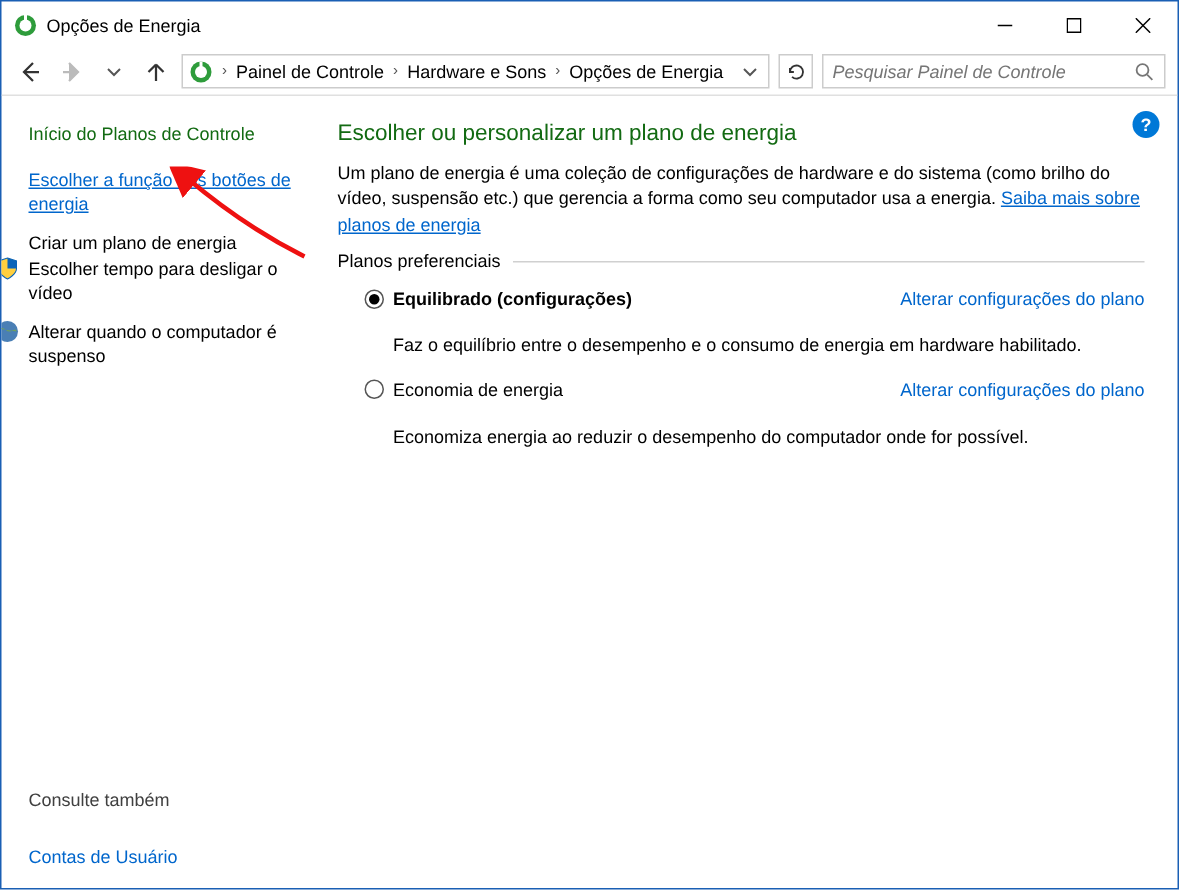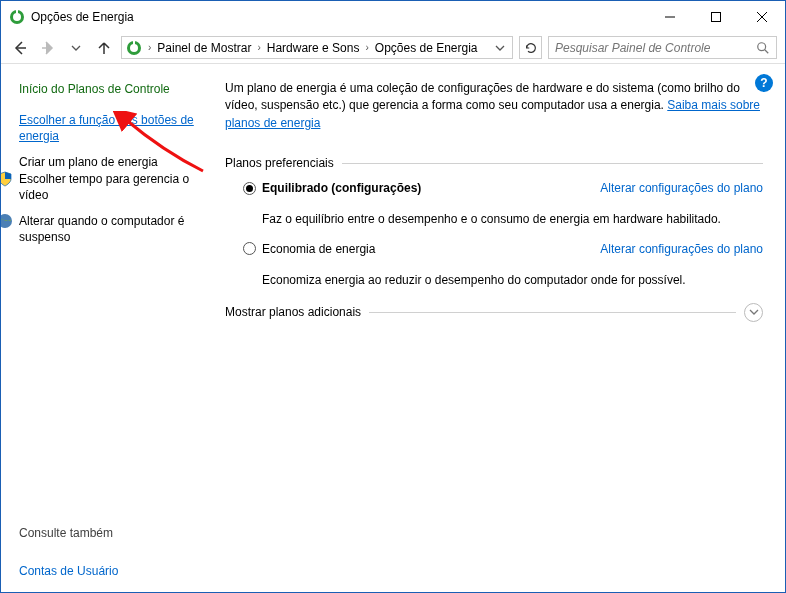--- a/index.html
+++ b/index.html
@@ -28,21 +28,21 @@
   .sb-link { color: #0066cc; text-decoration: underline; text-decoration-color: #0066cc; font-size: 12px; margin-bottom: 10px; display: block; line-height: 1.35; }
   .sb-plain { color: #000; font-size: 12px; margin-bottom: 0; line-height: 1.35; }
   .sb-row { display: flex; align-items: flex-start; gap: 6px; margin-bottom: 10px; margin-left: -22px; }
   .sb-row .row-icon { width: 16px; height: 16px; flex-shrink: 0; }
   .sb-row span { font-size: 12px; line-height: 1.35; }
   .sidebar-spacer { flex: 1; }
   .see-also { color: #404040; font-size: 12px; margin-bottom: 24px; }
   .see-link { color: #0066cc; font-size: 12px; }
   .main { flex: 1; padding: 16px 22px 14px 10px; }
   .main h1 { color: #126a12; font-size: 15px; font-weight: 400; margin-bottom: 10px; }
-  .main-intro { font-size: 12px; line-height: 1.45; margin-bottom: 24px; }
+  .main-intro { font-size: 12px; line-height: 1.45; margin-bottom: 8px; }
   .main-intro a { color: #0066cc; text-decoration: underline; }
   .fieldset-label { display: flex; align-items: center; font-size: 12px; margin-bottom: 11px; }
   .fieldset-label .line { flex: 1; height: 1px; background: #d0d0d0; margin-left: 8px; }
   .plan { margin-left: 18px; margin-bottom: 14px; }
   .plan-row1 { display: flex; align-items: center; }
   .radio { width: 13px; height: 13px; border: 1px solid #555; border-radius: 50%; margin-right: 6px; display: flex; align-items: center; justify-content: center; }
   .radio.checked::after { content: ""; width: 7px; height: 7px; border-radius: 50%; background: #000; }
   .plan-name { font-size: 12px; }
   .plan-name.bold { font-weight: 600; }
   .plan-edit { margin-left: auto; color: #0066cc; font-size: 12px; text-align: right; }
@@ -105,21 +105,21 @@
       </svg>
     </div>
 
   <div class="addr">
     <svg class="addr-icon" viewBox="0 0 16 16">
         <circle cx="8" cy="8" r="7" fill="#2e9c3b"></circle>
         <circle cx="8" cy="8" r="4" fill="#fff"></circle>
         <rect x="7" y="1" width="2" height="5" fill="#fff"></rect>
       </svg>
     <span class="chev">›</span>
-    <span class="crumb">Painel de Mostrar</span>
+    <span class="crumb">Painel de Controle</span>
     <span class="chev">›</span>
     <span class="crumb">Hardware e Sons</span>
     <span class="chev">›</span>
     <span class="crumb">Opções de Energia</span>
     <div class="addr-drop">
         <svg width="10" height="10" viewBox="0 0 10 10">
           <polyline points="1,3 5,7 9,3" fill="none" stroke="#555" stroke-width="1.3"></polyline>
         </svg>
       </div>
   </div>
@@ -147,21 +147,21 @@
 
   <div class="sidebar">
     <div class="sidebar-title">Início do Planos de Controle</div>
     <a class="sb-link">Escolher a função dos botões de energia</a>
     <div class="sb-plain">Criar um plano de energia</div>
     <div class="sb-row">
       <svg class="row-icon" viewBox="0 0 16 16">
           <path d="M8 1 L14 3 V8 C14 12 8 15 8 15 C8 15 2 12 2 8 V3 Z" fill="#ffcf3f" stroke="#0a63b8" stroke-width="0.7"></path>
           <path d="M8 1 L14 3 V8 L8 8 Z" fill="#0a63b8"></path>
         </svg>
-      <span>Escolher tempo para gerencia o vídeo</span>
+      <span>Escolher tempo para desligar o vídeo</span>
     </div>
     <div class="sb-row">
       <svg class="row-icon" viewBox="0 0 16 16">
           <circle cx="8" cy="8" r="7" fill="#4a7fb5"></circle>
           <path d="M2 6 Q5 5 7 7 Q9 9 12 7 Q14 6 14 8" fill="#6fa15b"></path>
         </svg>
       <span>Alterar quando o computador é suspenso</span>
     </div>
     <div class="sidebar-spacer"></div>
     <div class="see-also">Consulte também</div>
@@ -171,20 +171,21 @@
   <svg class="red-arrow" width="100" height="70" viewBox="0 0 100 70">
     <defs>
         <marker id="ah" markerWidth="8" markerHeight="8" refX="2" refY="4" orient="auto">
           <path d="M0 0 L8 4 L0 8 Z" fill="#e11"></path>
         </marker>
       </defs>
     <path d="M90 60 Q50 40 12 8" fill="none" stroke="#e11" stroke-width="3" marker-end="url(#ah)"></path>
   </svg>
 
   <div class="main">
+    <h1>Escolher ou personalizar um plano de energia</h1>
     <p class="main-intro"><span>Um plano de energia é uma coleção de configurações de hardware e do sistema (como brilho do vídeo, suspensão etc.) que gerencia a forma como seu computador usa a energia. </span><a>Saiba mais sobre planos de energia</a></p>
 
     <div class="fieldset-label">
         <span>Planos preferenciais</span>
         <div class="line"></div>
       </div>
 
     <div class="plan">
       <div class="plan-row1">
         <div class="radio checked"></div>
@@ -196,23 +197,14 @@
 
     <div class="plan">
       <div class="plan-row1">
         <div class="radio"></div>
         <span class="plan-name">Economia de energia</span>
         <a class="plan-edit">Alterar configurações do plano</a>
       </div>
       <div class="plan-desc">Economiza energia ao reduzir o desempenho do computador onde for possível.</div>
     </div>
 
-    <div class="additional">
-      <span>Mostrar planos adicionais</span>
-      <div class="line"></div>
-      <div class="expand-btn">
-          <svg width="10" height="10" viewBox="0 0 10 10">
-            <polyline points="1,3 5,7 9,3" fill="none" stroke="#777" stroke-width="1.3"></polyline>
-          </svg>
-        </div>
-    </div>
   </div>
 </div>
 
 </body></html>

